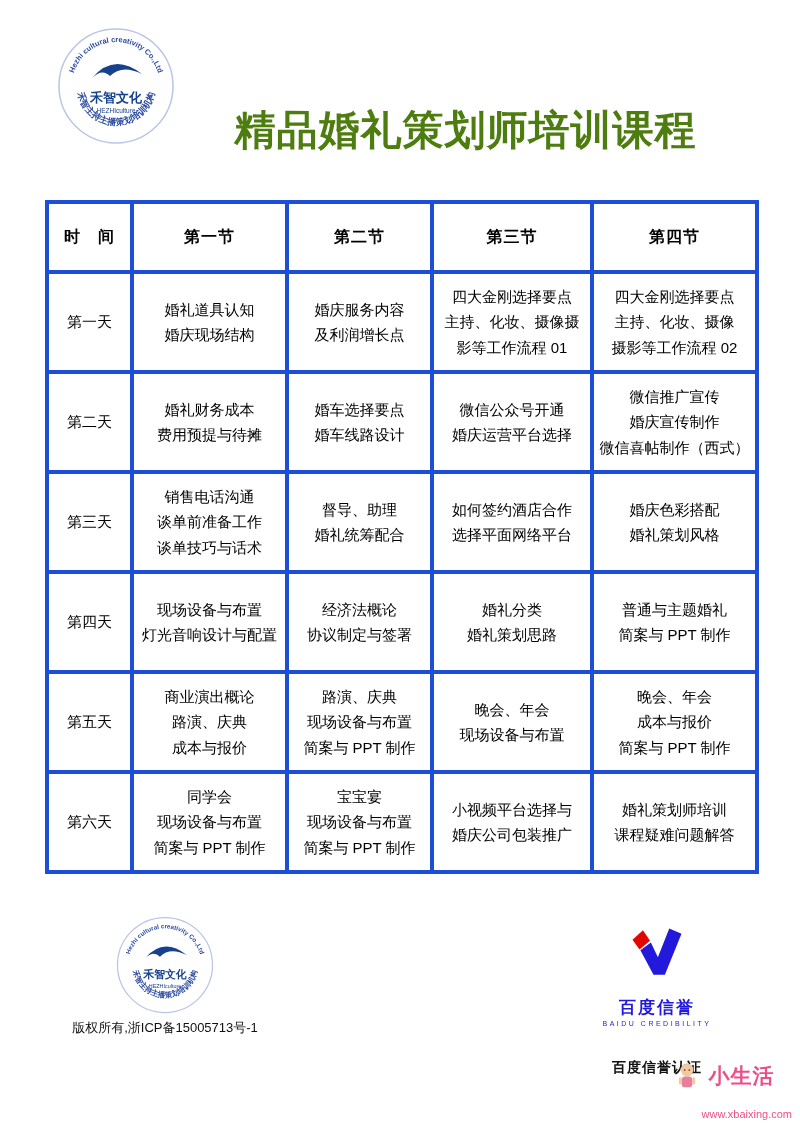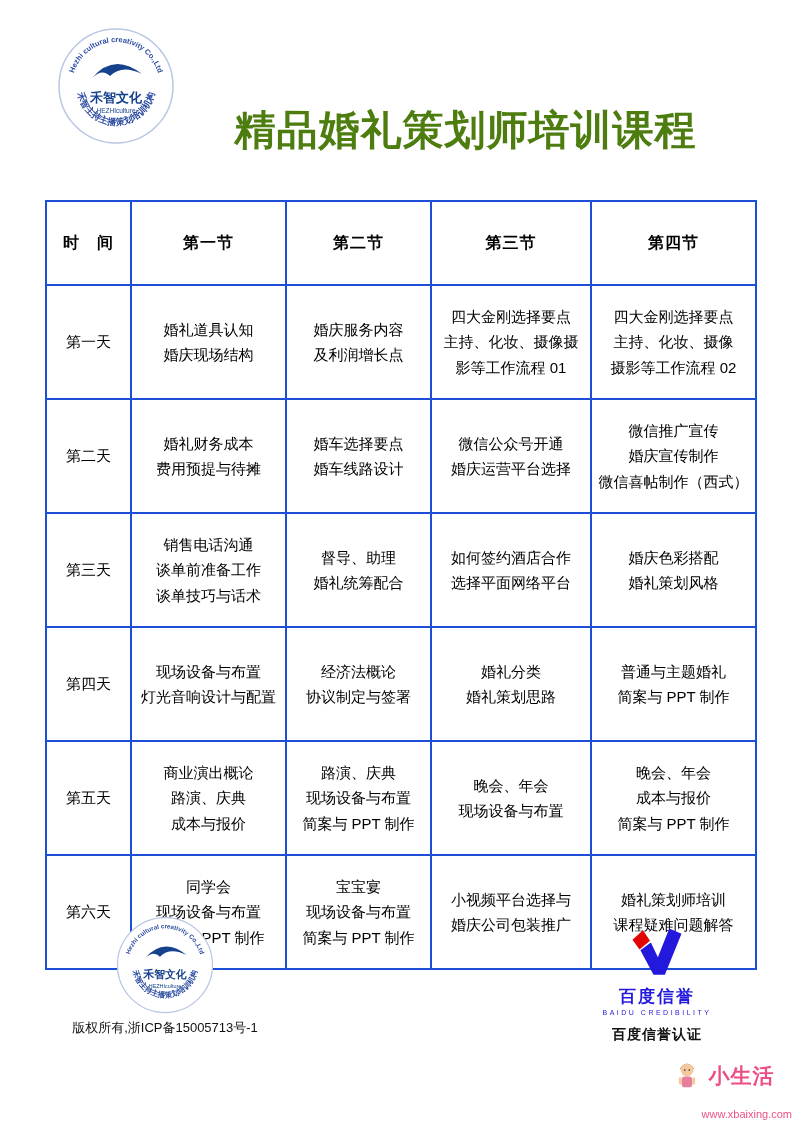--- a/index.html
+++ b/index.html
@@ -12,35 +12,35 @@
   .header-logo{position:absolute;top:26px;left:56px;width:120px;height:120px;}
   .page-title{
     position:absolute;top:76px;left:178px;width:575px;text-align:center;
     font-size:41px;font-weight:900;letter-spacing:1px;color:#4d7c0f;
   }
 
   
   .table-wrap{position:absolute;top:200px;left:45px;}
   table.course-table{border-collapse:collapse;table-layout:fixed;width:710px;background:#fff;}
   .course-table th,.course-table td{
-    border:2px solid #1d4ed8;text-align:center;vertical-align:middle;padding:10px 4px;
+    border:4px solid #1d4ed8;text-align:center;vertical-align:middle;padding:2px 4px;
   }
   .course-table th{font-size:16px;font-weight:bold;height:62px;letter-spacing:1px;}
   .course-table td{font-size:15px;line-height:1.7;white-space:pre-line;height:92px;}
   .day-cell{font-size:15px;}
 
   
   .f-left{position:absolute;top:915px;left:60px;width:210px;text-align:center;}
   .f-center{position:absolute;top:920px;left:300px;width:235px;text-align:center;}
   .f-right{position:absolute;top:924px;left:572px;width:170px;text-align:center;}
   .copyright-text{font-size:13px;color:#111;}
   .police-text{margin-top:10px;font-size:15px;font-weight:bold;color:#000;}
-  .baidu-cn{margin-top:1px;font-size:17px;font-weight:bold;color:#2319dc;letter-spacing:2px;}
+  .baidu-cn{margin-top:12px;font-size:17px;font-weight:bold;color:#2319dc;letter-spacing:2px;}
   .baidu-en{font-size:7px;color:#2319dc;letter-spacing:2.5px;margin-top:1px;}
-  .baidu-cert{margin-top:10px;font-size:14px;font-weight:bold;color:#111;letter-spacing:1px;}
+  .baidu-cert{margin-top:32px;font-size:14px;font-weight:bold;color:#111;letter-spacing:1px;}
 
   
   .watermark{position:absolute;right:8px;bottom:8px;text-align:left;}
   .wm-row{display:flex;align-items:center;gap:11px;}
   .wm-name{font-size:21px;font-weight:bold;color:#ec4f87;letter-spacing:1px;}
   .wm-url{font-size:11px;color:#ec4f87;margin-top:18px;padding-left:26px;}
 </style>
 </head>
 <body>
 

